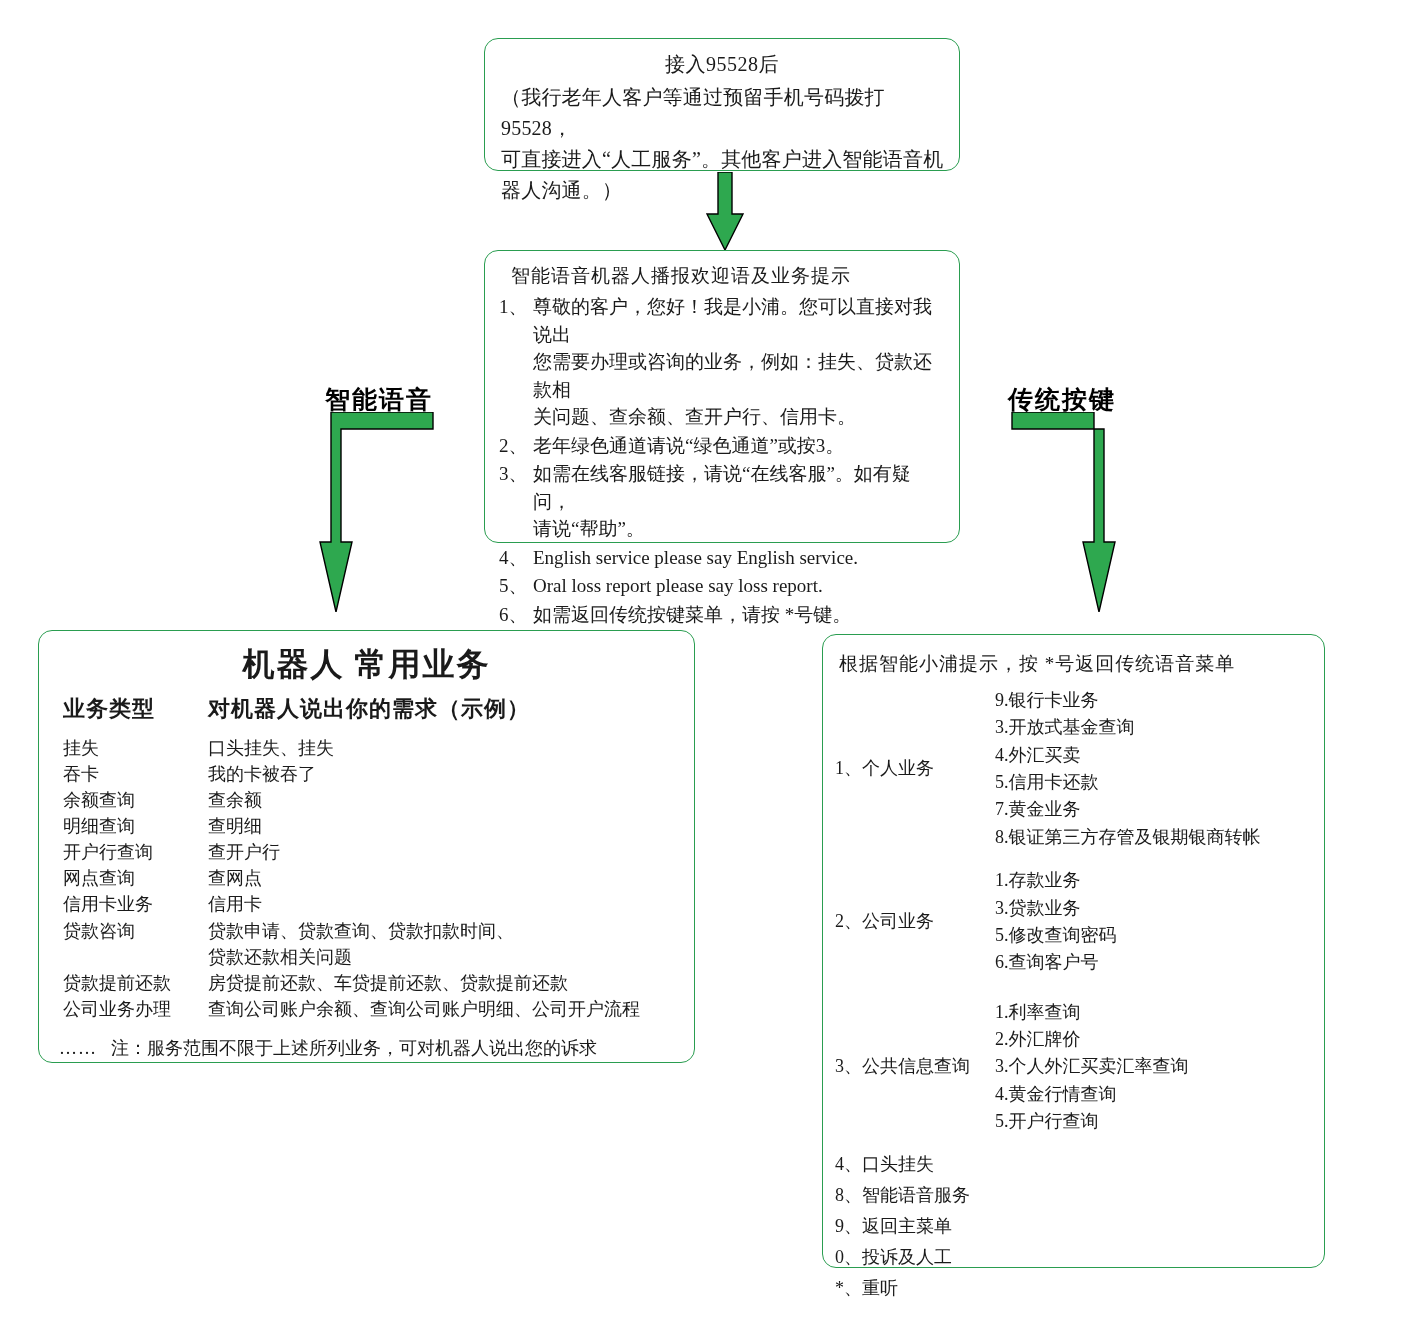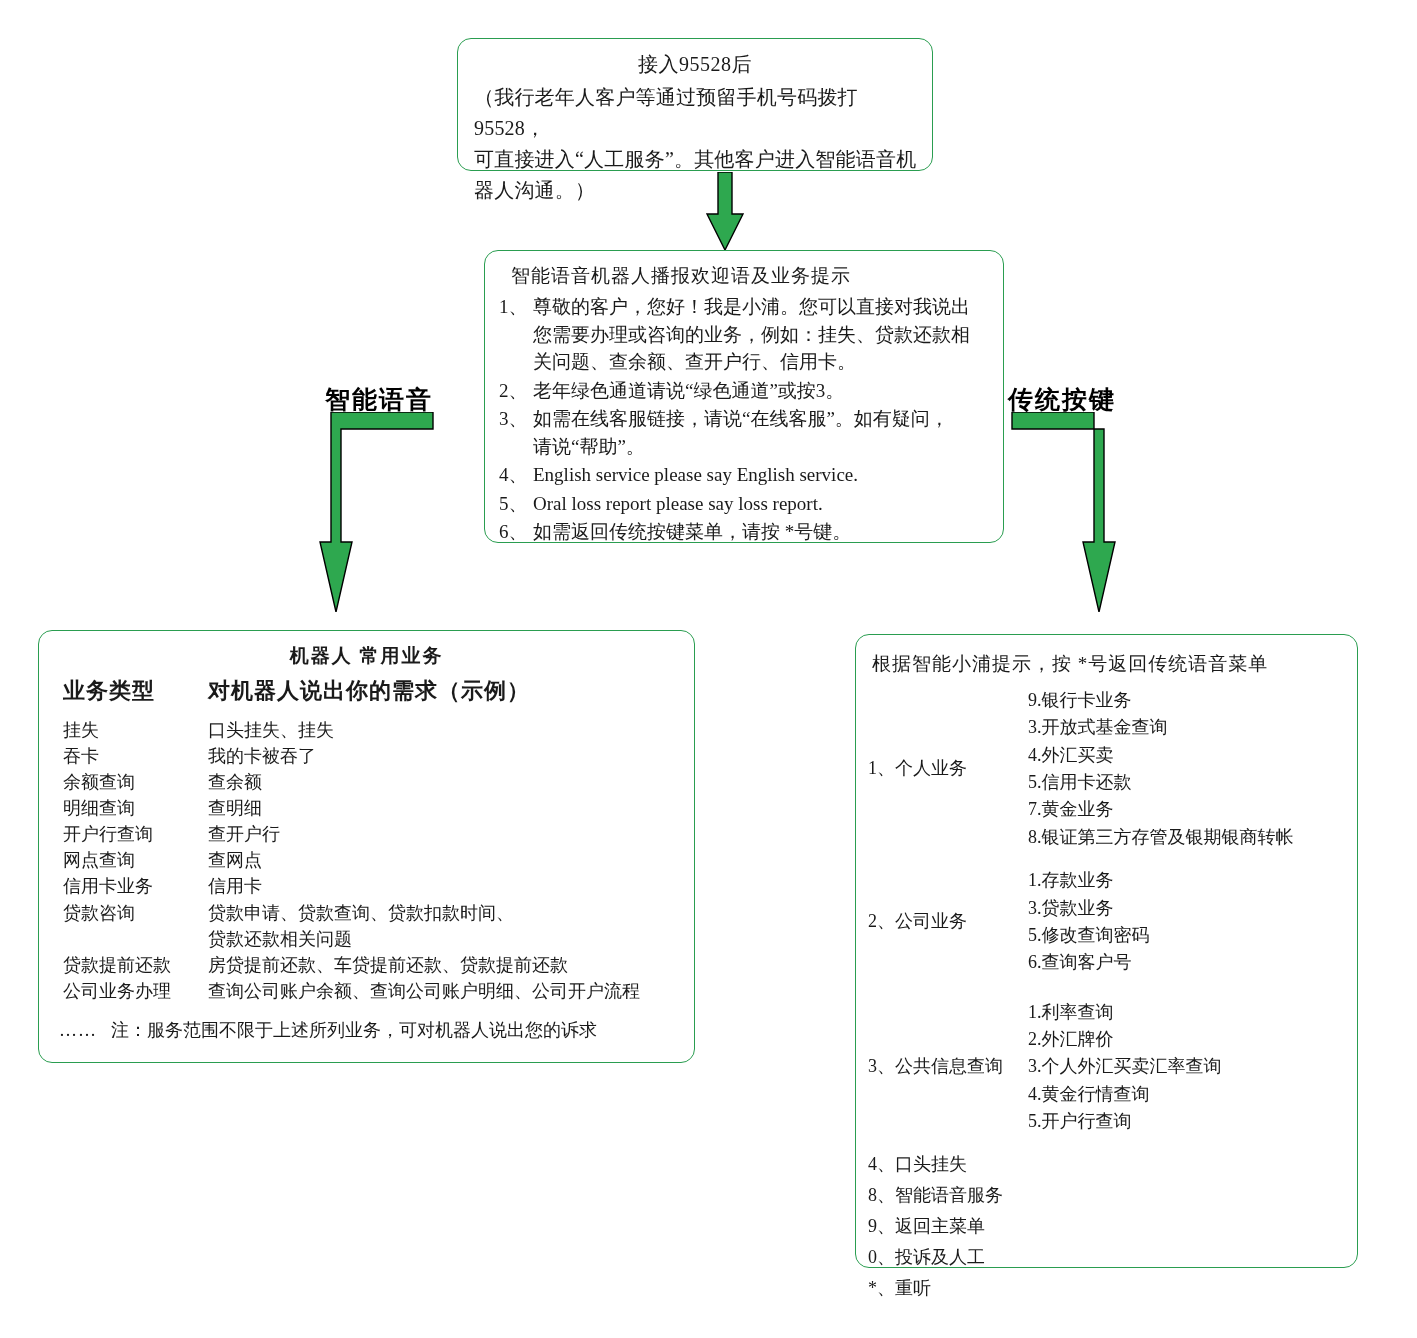--- a/index.html
+++ b/index.html
@@ -33,37 +33,37 @@
     letter-spacing: 2px;
     color: #000000;
     white-space: nowrap;
     text-align: center;
   }
   .arrow-svg {
     position: absolute;
   }
 
   
-  #box-entry { left: 457px; top: 38px; width: 476px; height: 133px; }
+  #box-entry { left: 484px; top: 38px; width: 476px; height: 133px; }
   #box-entry .entry-title {
     text-align: center;
     font-size: 20px;
     margin: 12px 0 4px 0;
     letter-spacing: 0.5px;
   }
   #box-entry .entry-body {
     font-size: 20px;
     line-height: 1.55;
     padding: 0 14px 0 16px;
     text-indent: 0;
     letter-spacing: 0.2px;
   }
 
   
-  #box-robot { left: 484px; top: 250px; width: 520px; height: 293px; }
+  #box-robot { left: 484px; top: 250px; width: 476px; height: 293px; }
   #box-robot .robot-head {
     font-size: 19px;
     padding: 12px 0 4px 26px;
     letter-spacing: 1px;
   }
   #box-robot ol.robot-list {
     list-style: none;
     margin: 0;
     padding: 0 14px 0 14px;
     font-size: 19px;
@@ -80,21 +80,21 @@
     text-align: left;
   }
   #box-robot ol.robot-list li .txt {
     flex: 1 1 auto;
   }
 
   
   #box-left { left: 38px; top: 630px; width: 657px; height: 433px; }
   #box-left .left-title {
     text-align: center;
-    font-size: 19px;
+    font-size: 32px;
     font-weight: bold;
     margin: 12px 0 6px 0;
     letter-spacing: 2px;
   }
   #box-left .tbl {
     padding: 0 0 0 24px;
     font-size: 18px;
     line-height: 1.45;
   }
   #box-left .trow {
@@ -117,21 +117,21 @@
     padding: 14px 0 0 20px;
     line-height: 1.4;
   }
   #box-left .note .dots {
     flex: 0 0 auto;
     letter-spacing: 1px;
     padding-right: 14px;
   }
 
   
-  #box-right { left: 855px; top: 634px; width: 503px; height: 634px; }
+  #box-right { left: 822px; top: 634px; width: 503px; height: 634px; }
   #box-right .right-head {
     font-size: 19px;
     padding: 16px 0 0 16px;
     letter-spacing: 1px;
   }
   #box-right .group {
     display: flex;
     align-items: center;
     font-size: 18px;
     line-height: 1.52;

